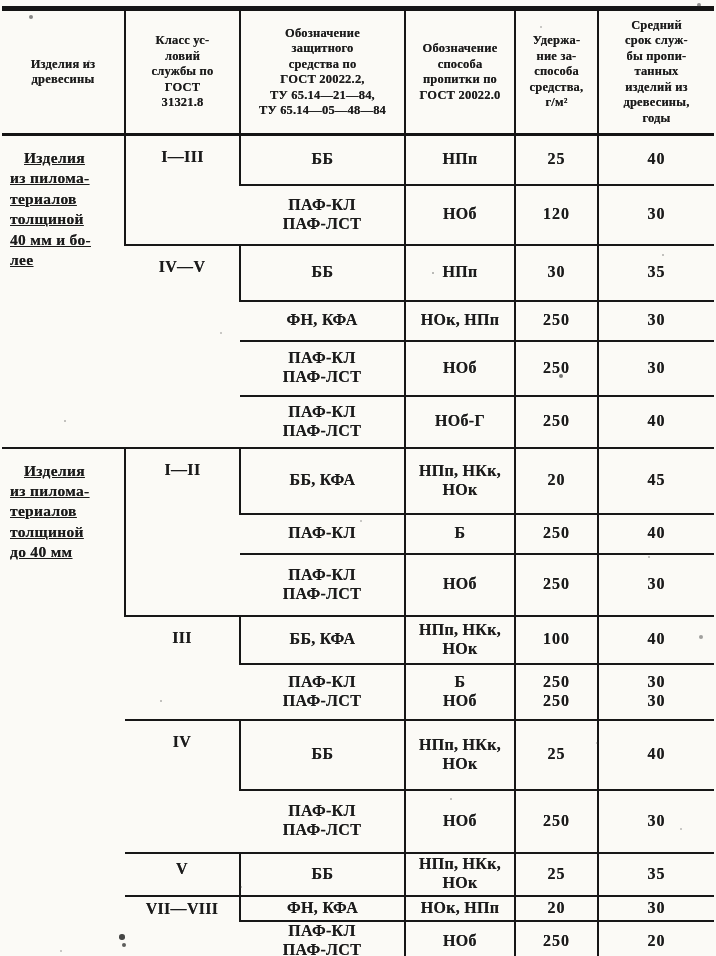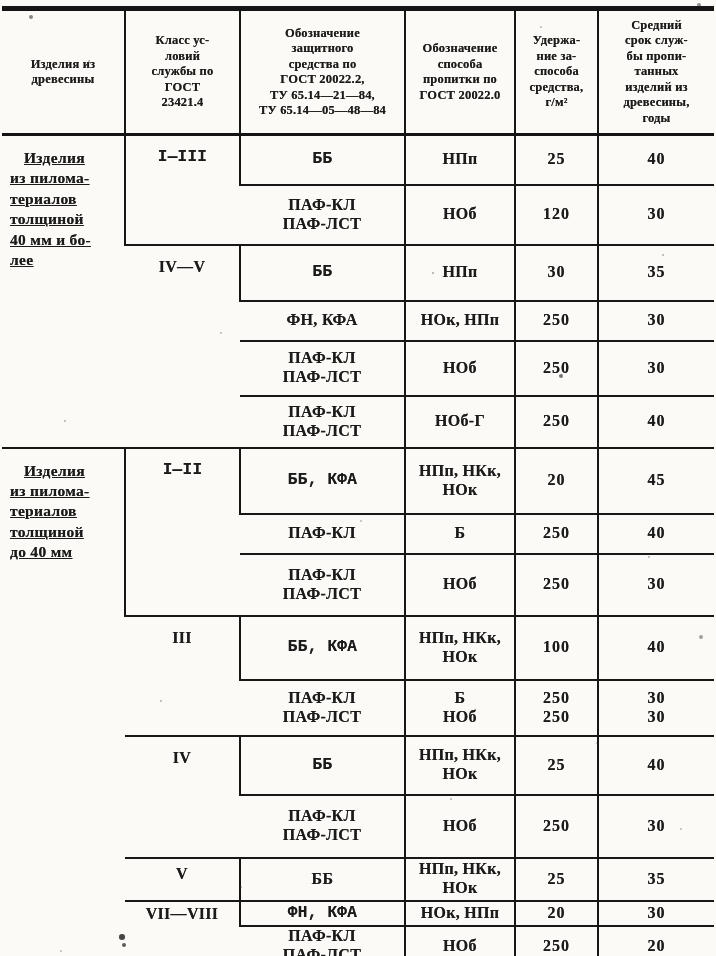--- a/index.html
+++ b/index.html
@@ -21,21 +21,21 @@
   }
   th,td{
     padding:0;
     font-weight:bold;
     white-space:pre-line;
     text-shadow:0 0 0.6px rgba(20,20,20,.7);
     overflow:hidden;
   }
   
   th + th, td + td{border-left:2px solid #161616;}
-  td[rowspan] + td{border-left:2px solid #161616;font-family:Liberation Mono, monospace;}
+  td[rowspan] + td{border-left:2px solid #161616;}
   
   thead th{
     border-bottom:3px solid #141414;
     font-size:12.5px;
     line-height:1.24;
     text-align:center;
     vertical-align:middle;
     letter-spacing:.2px;
   }
   
@@ -105,21 +105,21 @@
         <col style="width:116px">
     </colgroup>
     <thead>
       <tr style="height:126px">
         <th>Изделия из
 древесины</th>
         <th>Класс ус-
 ловий
 службы по
 ГОСТ
-23421.4</th>
+31321.8</th>
         <th>Обозначение
 защитного
 средства по
 ГОСТ 20022.2,
 ТУ 65.14—21—84,
 ТУ 65.14—05—48—84</th>
         <th>Обозначение
 способа
 пропитки по
 ГОСТ 20022.0</th>
@@ -204,39 +204,39 @@
         <td class="num">250</td>
         <td class="num">40</td>
       </tr>
       <tr style="height:62px">
         <td class="agent">ПАФ-КЛ
 ПАФ-ЛСТ</td>
         <td class="method">НОб</td>
         <td class="num">250</td>
         <td class="num">30</td>
       </tr>
-      <tr style="height:64px">
+      <tr style="height:48px">
         <td class="cls" rowspan="2">III</td>
         <td class="agent">ББ, КФА</td>
         <td class="method">НПп, НКк,
 НОк</td>
         <td class="num">100</td>
         <td class="num">40</td>
       </tr>
       <tr style="height:56px">
         <td class="agent">ПАФ-КЛ
 ПАФ-ЛСТ</td>
         <td class="method">Б
 НОб</td>
         <td class="num">250
 250</td>
         <td class="num">30
 30</td>
       </tr>
-      <tr style="height:59px">
+      <tr style="height:70px">
         <td class="cls" rowspan="2">IV</td>
         <td class="agent">ББ</td>
         <td class="method">НПп, НКк,
 НОк</td>
         <td class="num">25</td>
         <td class="num">40</td>
       </tr>
       <tr style="height:63px">
         <td class="agent">ПАФ-КЛ
 ПАФ-ЛСТ</td>

